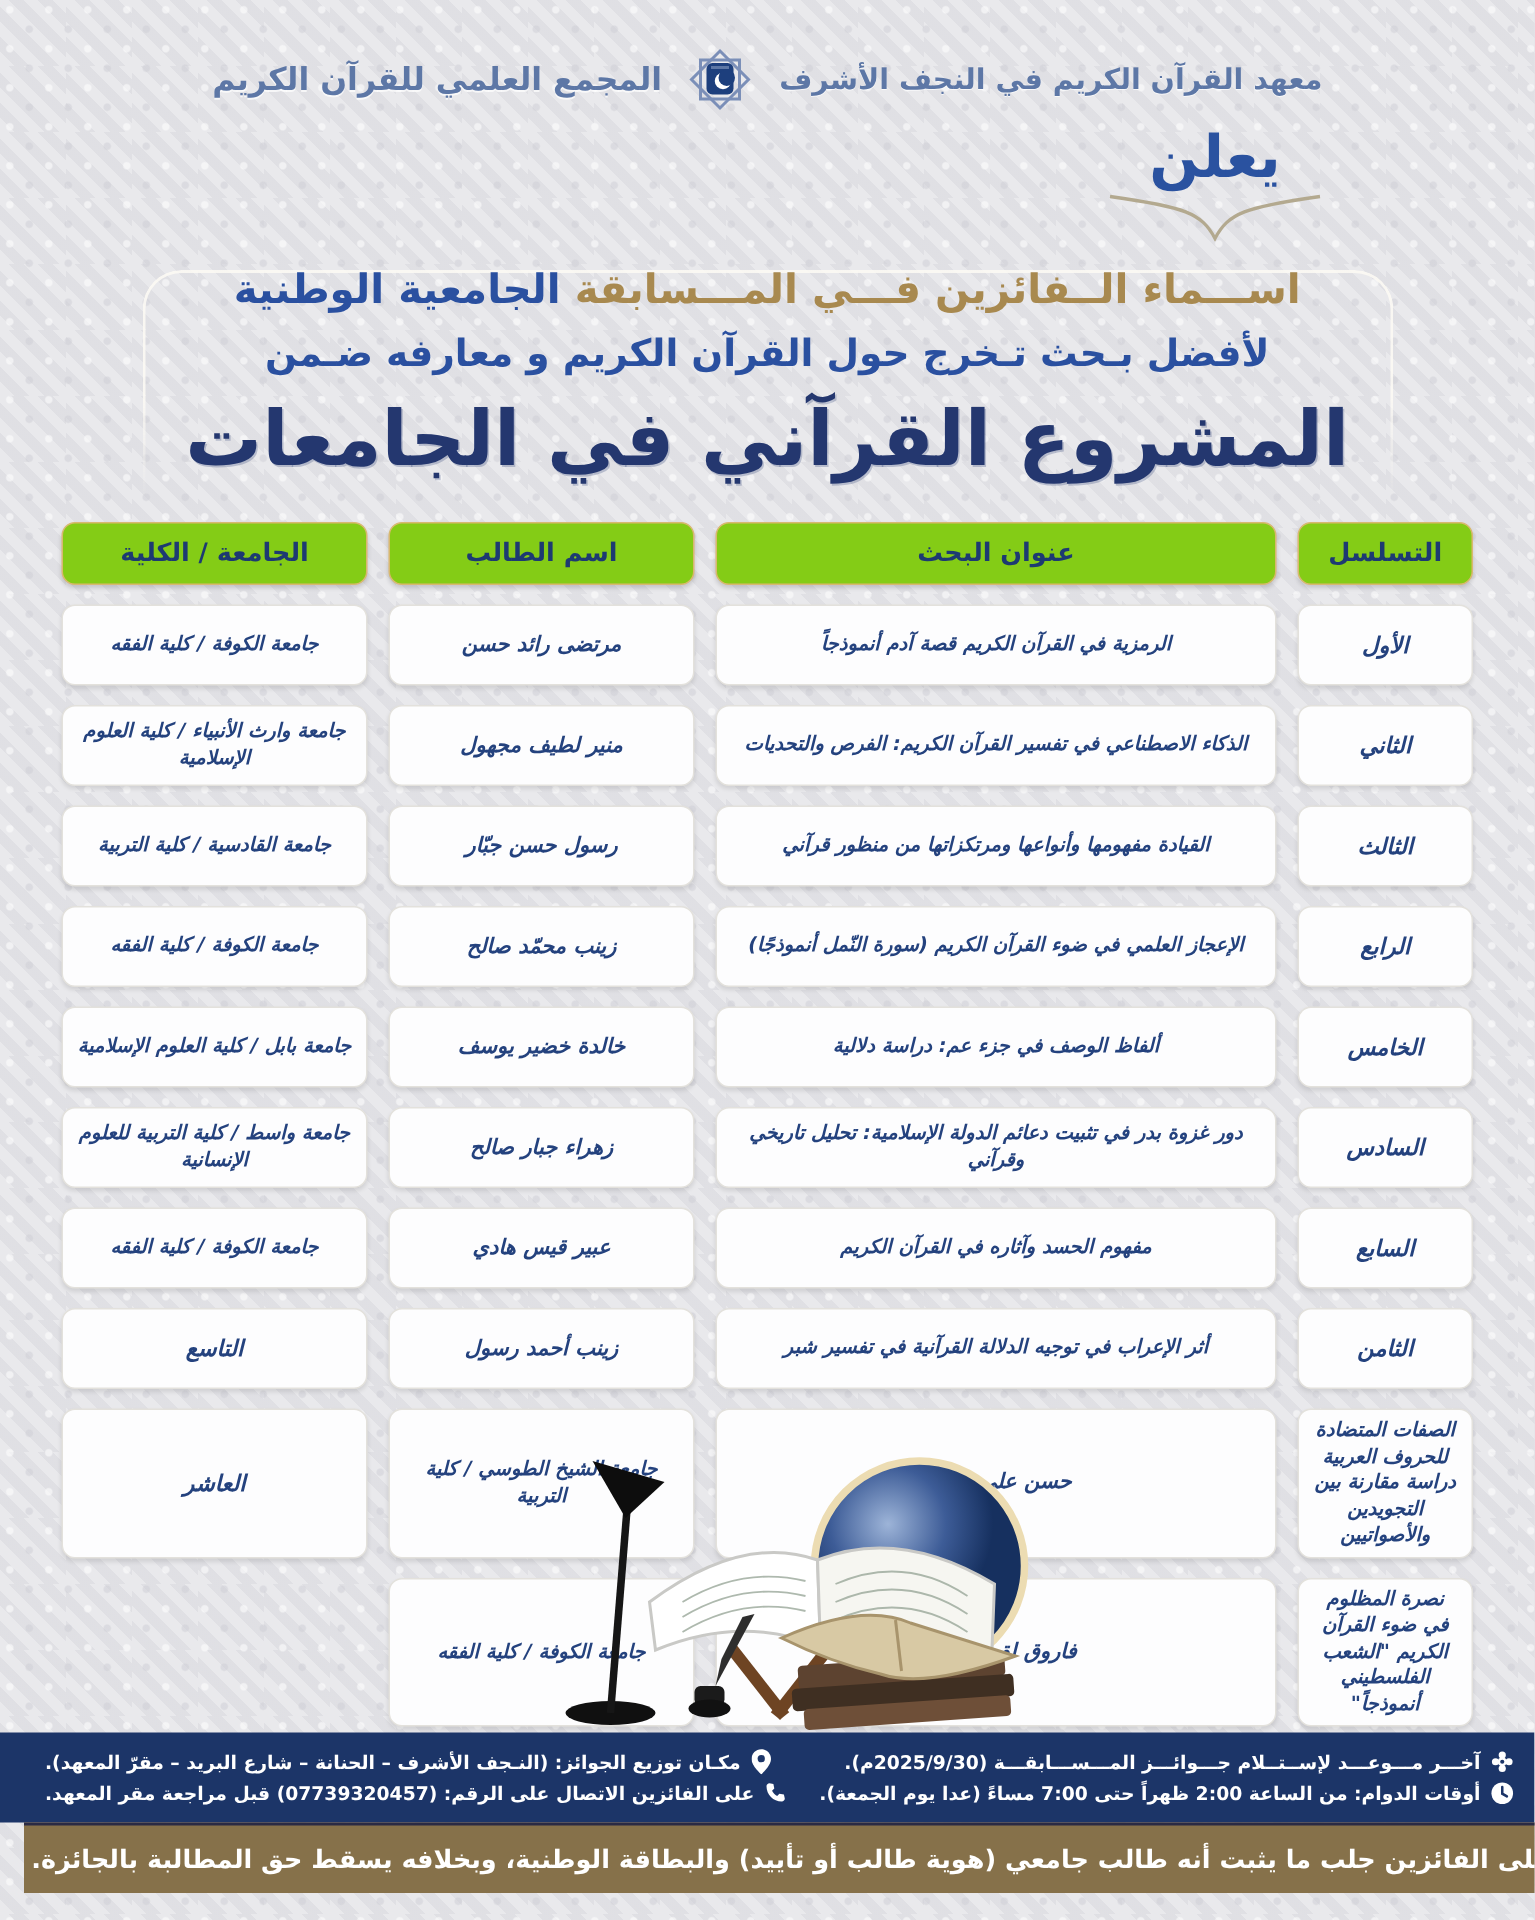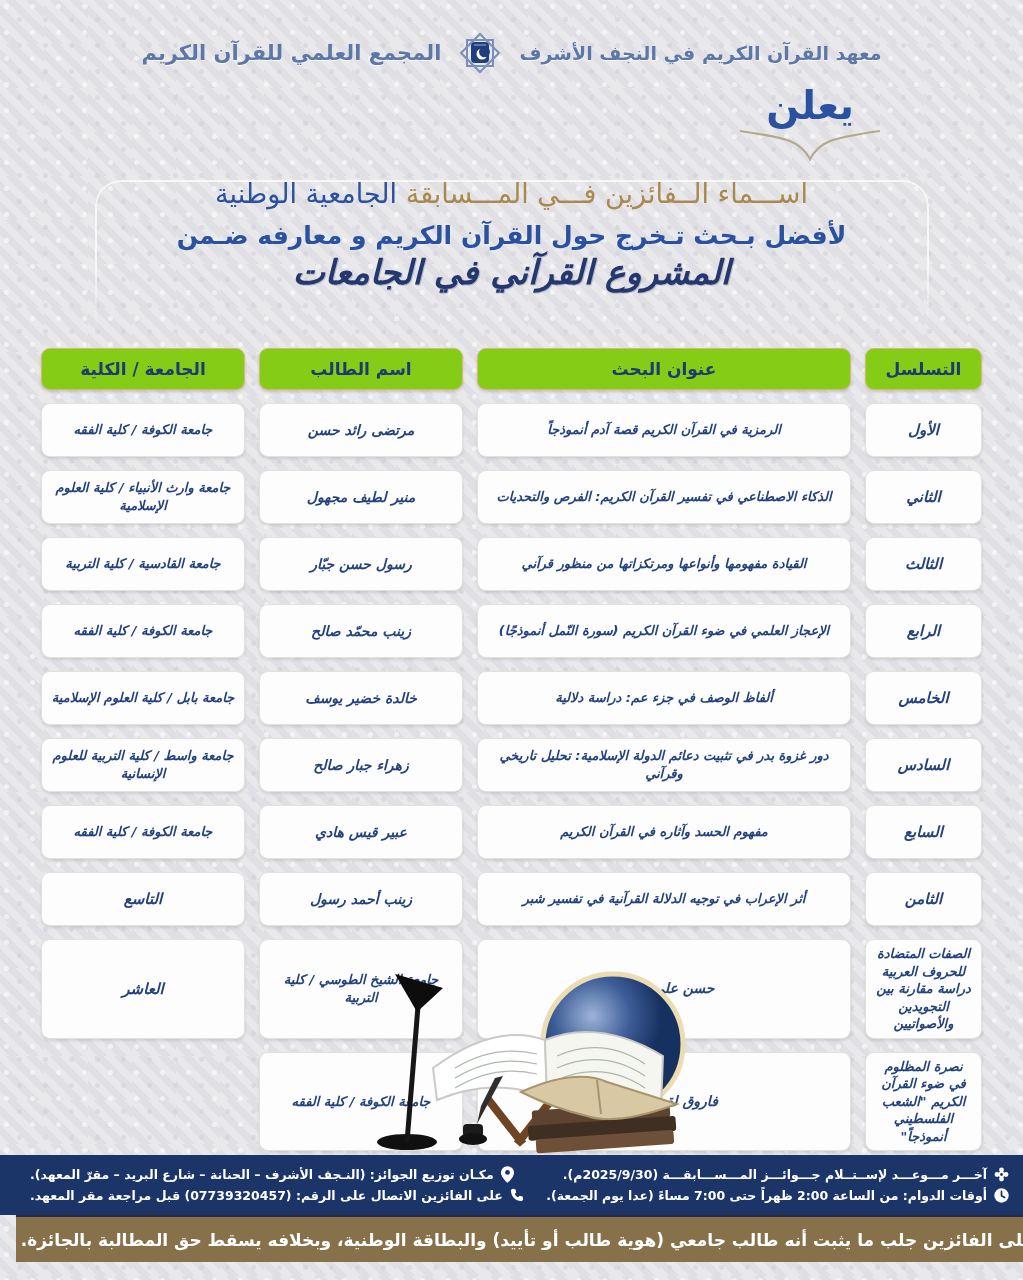--- a/index.html
+++ b/index.html
@@ -23,24 +23,24 @@
   
   .announce{top:86px;right:138px;display:flex;align-items:flex-start;gap:20px;}
   .announce-word-wrap{display:flex;flex-direction:column;align-items:center;}
   .announce-word{font-size:39px;font-weight:bold;color:#2a52a0;line-height:1.05;}
   .announce-lines{color:#8a4038;font-weight:bold;font-size:23px;line-height:1.55;text-align:right;max-width:600px;}
   
   .title-panel{top:180px;left:95px;width:830px;height:150px;border:2px solid rgba(253,251,245,.85);
     border-bottom:none;border-radius:26px 26px 0 0;pointer-events:none;
     -webkit-mask-image:linear-gradient(to bottom,#000 55%,transparent);
     mask-image:linear-gradient(to bottom,#000 55%,transparent);}
-  .t1{top:178px;width:100%;text-align:center;font-size:27px;font-weight:normal;}
+  .t1{top:178px;width:100%;text-align:center;font-size:27px;font-weight:bold;}
   .t1 .gold{color:#a8894f;} .t1 .blue{color:#2a50a0;}
   .t2{top:221px;width:100%;text-align:center;font-size:25px;font-weight:bold;color:#2a50a0;}
-  .brand{top:252px;width:100%;text-align:center;font-size:34px;font-weight:bold;font-style:italic;
+  .brand{top:264px;width:100%;text-align:center;font-size:51px;font-weight:bold;
     color:#24376f;letter-spacing:1px;text-shadow:1px 1px 0 rgba(36,55,111,.25);}
   
   .winners-table{top:348px;right:41px;width:941px;display:grid;
     grid-template-columns:117px 374px 204px 204px;column-gap:14px;row-gap:13px;}
   .th{background:#84cc16;border:1px solid #d9b86f;border-radius:9px;display:flex;align-items:center;
     justify-content:center;height:40px;color:#1d3a72;font-weight:bold;font-size:17px;
     box-shadow:0 2px 3px rgba(0,0,0,.15);}
   .td{background:#fdfdfe;border:1px solid #e3e1dc;border-radius:9px;display:flex;align-items:center;
     justify-content:center;text-align:center;color:#24427e;font-weight:bold;padding:5px 9px;
     min-height:42px;box-shadow:0 2px 3px rgba(0,0,0,.10);line-height:1.35;font-style:italic;}

